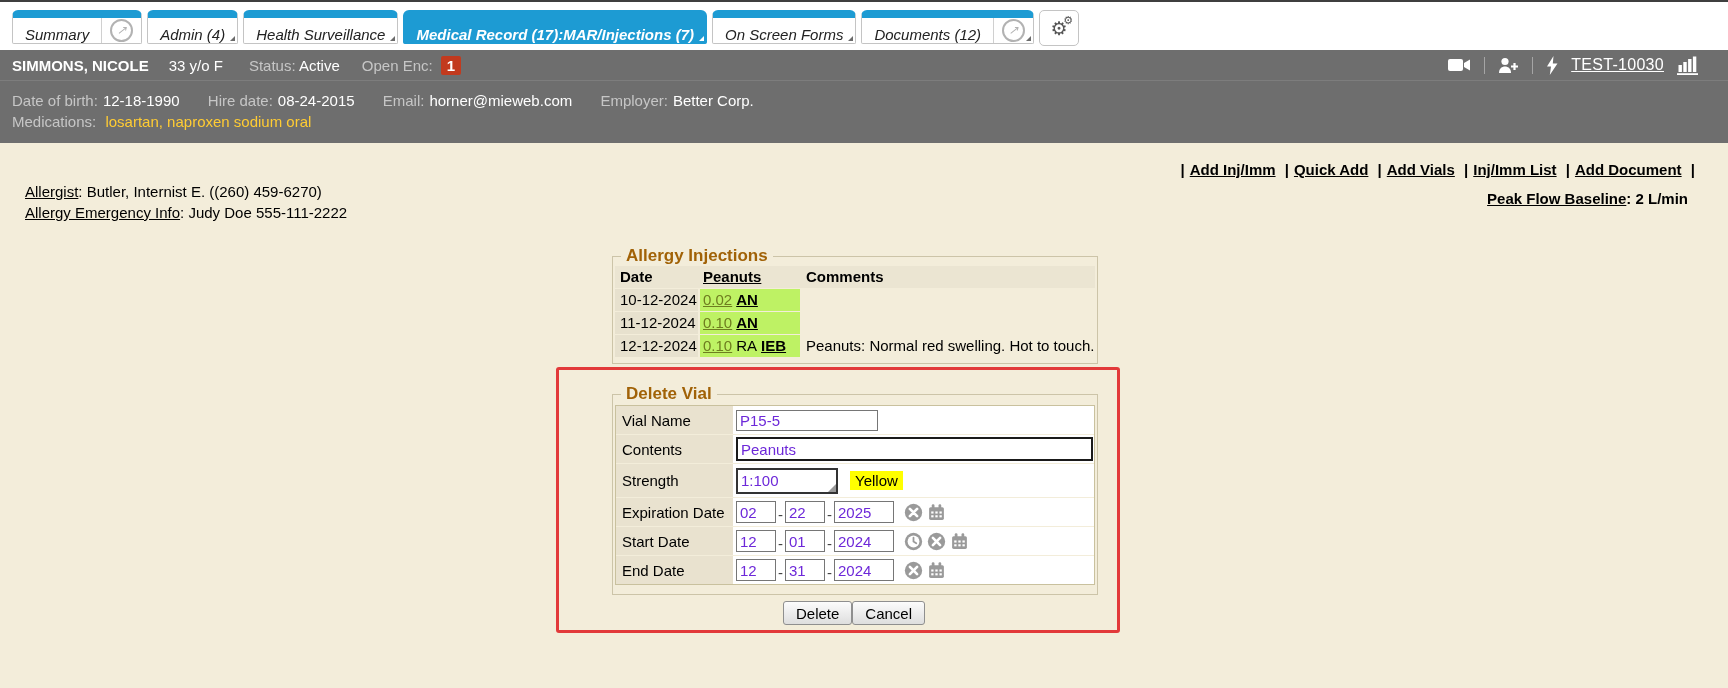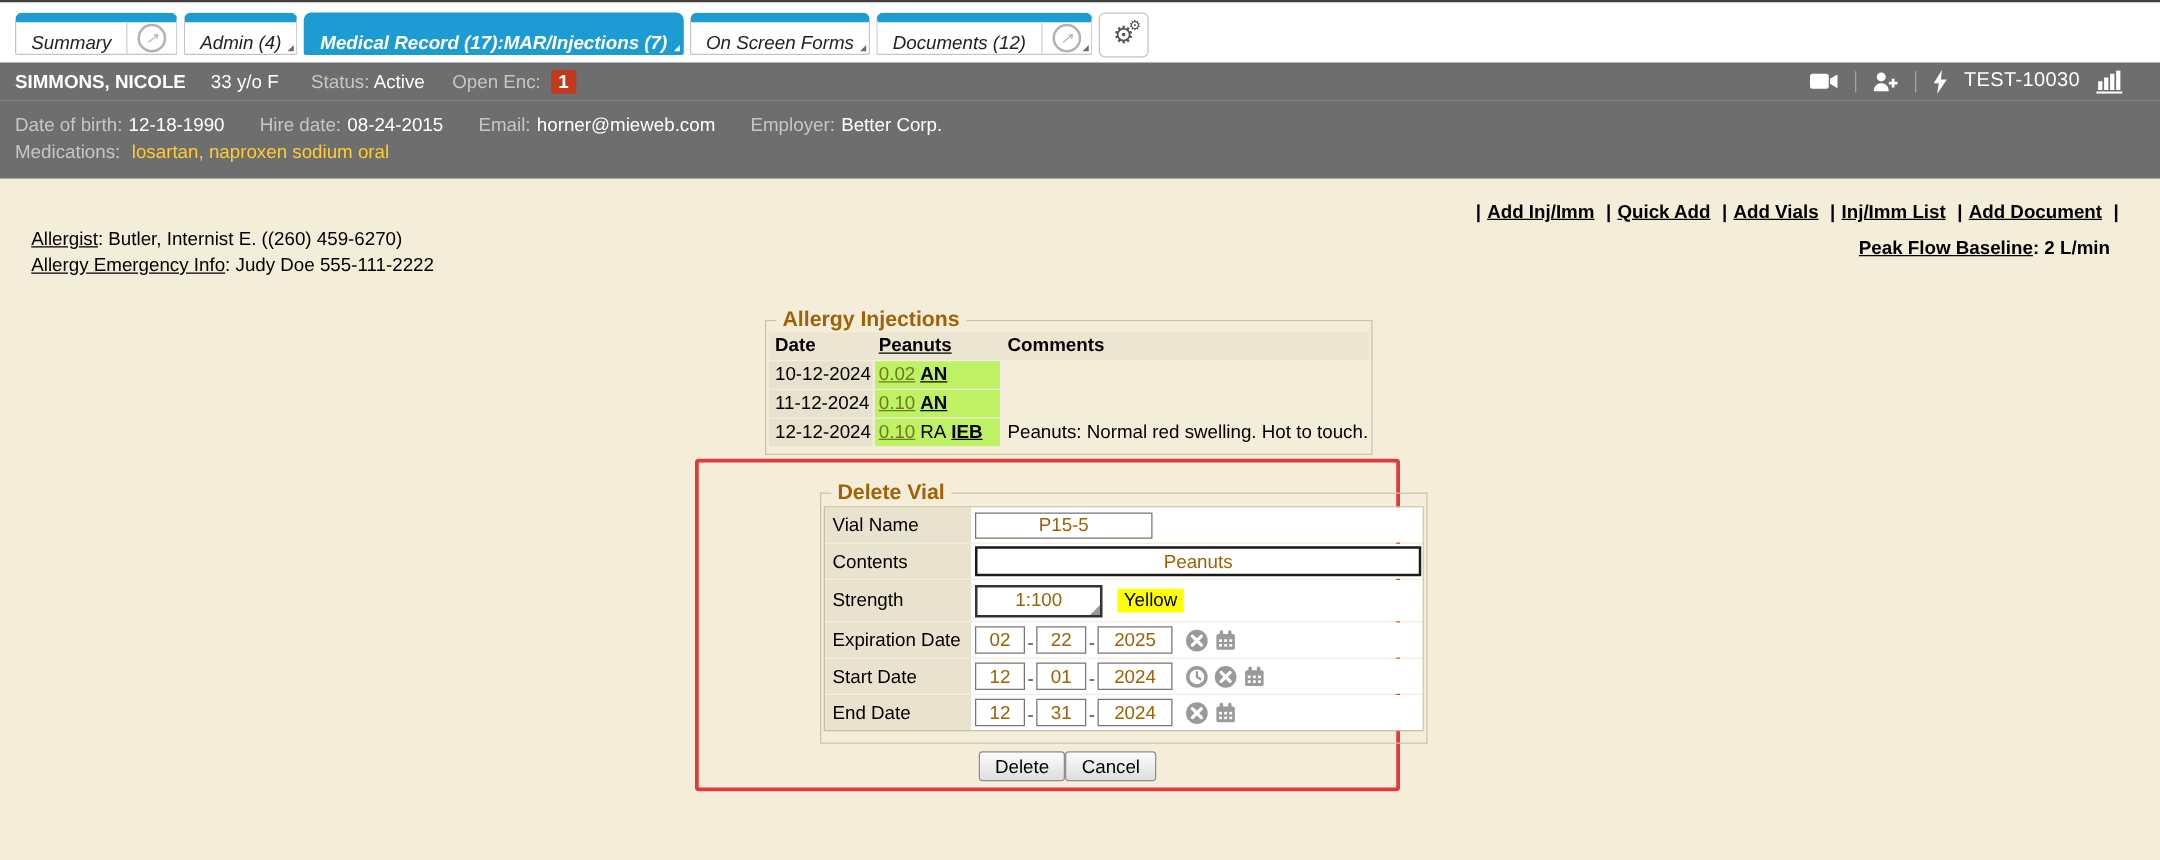--- a/index.html
+++ b/index.html
@@ -28,21 +28,21 @@
   .gear-small{position:absolute;right:5px;top:3px;font-size:11px;color:#555;}
   
   .bar1{position:absolute;left:0;top:50px;width:100%;height:30px;background:#6e6e6e;color:#fff;
     display:flex;align-items:center;padding:0 30px 0 12px;box-sizing:border-box;}
   .bar1 .name{font-weight:bold;margin-right:20px;}
   .bar1 .agesex{margin-right:26px;}
   .glabel{color:#c6c6c6;}
   .b1gap{margin-right:22px;}
   .badge{display:inline-block;background:#c23a1e;color:#fff;font-weight:bold;
     padding:0 6px;border-radius:2px;margin-left:8px;line-height:19px;}
-  .hdr-icons{margin-left:auto;display:flex;align-items:center;gap:13px;}
+  .hdr-icons{margin-left:auto;display:flex;align-items:center;gap:13px;text-decoration:underline;}
   .vsep{width:1px;height:17px;background:#a5a5a5;}
   .station{font-size:16px;letter-spacing:.3px;}
   .bar2{position:absolute;left:0;top:80px;width:100%;height:63px;background:#6e6e6e;color:#fff;
     border-top:1px solid #7d7d7d;box-sizing:border-box;padding:11px 0 0 12px;}
   .bar2 .row2{margin-top:4px;}
   .dpair{margin-right:24px;}
   .dpair .glabel{margin-right:5px;}
   .medlink{color:#ffcc33;cursor:pointer;}
   
   .content{position:absolute;left:0;top:143px;width:100%;height:545px;background:#f3edda;}
@@ -67,29 +67,29 @@
   .d-agent{width:97px;padding-left:3px;margin-left:2px;background:#bef264;}
   .d-com{flex:1;padding-left:4px;margin-left:2px;white-space:nowrap;}
   .hdr-link{text-decoration:underline;cursor:pointer;}
   .dose{color:#6e7d1f;text-decoration:underline;cursor:pointer;}
   .code{font-weight:bold;text-decoration:underline;color:#000;cursor:pointer;margin-left:4px;}
   .reaction{color:#000;margin-left:4px;}
   
   .redbox{position:absolute;left:556px;top:367px;width:564px;height:266px;
     border:3px solid #e23a3a;border-radius:3px;box-sizing:border-box;}
   
-  .fs-dv{left:612px;top:394px;width:484px;height:199px;margin-left:44px;}
+  .fs-dv{left:612px;top:394px;width:484px;height:199px;}
   .dv-table{position:absolute;left:2px;top:10px;right:2px;border:1px solid #c9c19e;}
   .dv-row{display:flex;height:28px;margin-bottom:1px;}
   .dv-row.tall{height:33px;}
   .dv-row:last-child{margin-bottom:0;}
   .dv-label{width:117px;background:#e9e2cf;display:flex;align-items:center;padding-left:6px;box-sizing:border-box;}
   .dv-value{flex:1;background:#fff;display:flex;align-items:center;padding-left:3px;}
   .txt{height:21px;border:1px solid #767676;font-family:"Liberation Sans",sans-serif;
-    font-size:15px;padding:0 3px;box-sizing:border-box;background:#fff;color:#a16207;text-align:center;}
+    font-size:15px;padding:0 3px;box-sizing:border-box;background:#fff;color:#6d28d9;}
   .w-vial{width:142px;}
   .w-contents{width:357px;height:24px;border:2px solid #1a1a1a;}
   .strength-wrap{position:relative;display:inline-block;}
   .w-strength{width:102px;height:26px;border:2px solid #333;}
   .grip{position:absolute;right:2px;bottom:2px;width:0;height:0;
     border-left:8px solid transparent;border-bottom:8px solid #999;}
   .ybadge{background:#ffff00;padding:1px 5px;margin-left:12px;color:#000;}
   .w-mm{width:40px;height:22px;}
   .w-yy{width:60px;height:22px;}
   .dsep{margin:0 2px;align-self:flex-end;padding-bottom:3px;color:#444;}
@@ -109,20 +109,24 @@
   <div class="tab">
     <span class="lbl">Summary</span>
     <span class="popout">
       <span class="popout-circle">↗</span>
     </span>
   </div>
   <div class="tab">
     <span class="lbl">Admin (4)</span>
     <span class="corner-tri"></span>
   </div>
+  <div class="tab">
+    <span class="lbl">Health Surveillance</span>
+    <span class="corner-tri"></span>
+  </div>
   <div class="tab active">
     <span class="lbl">Medical Record (17):MAR/Injections (7)</span>
     <span class="corner-tri"></span>
   </div>
   <div class="tab">
     <span class="lbl">On Screen Forms</span>
     <span class="corner-tri"></span>
   </div>
   <div class="tab">
     <span class="lbl">Documents (12)</span>

